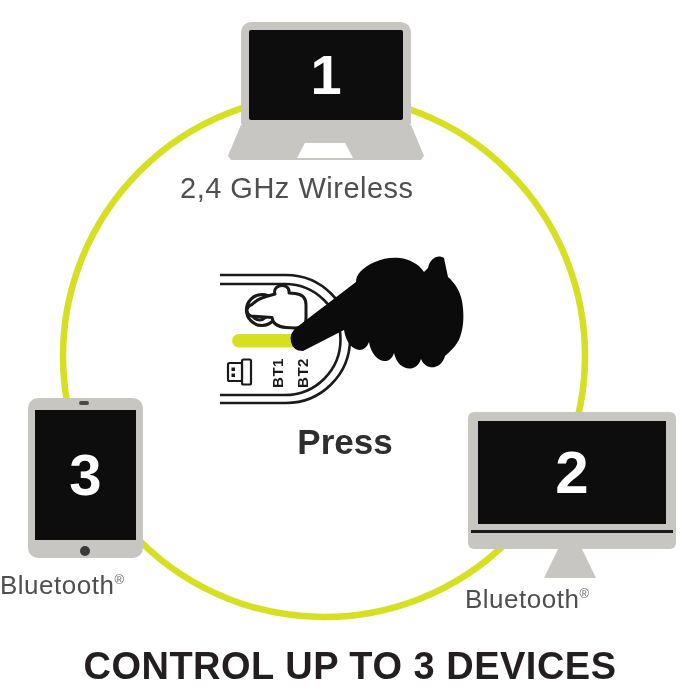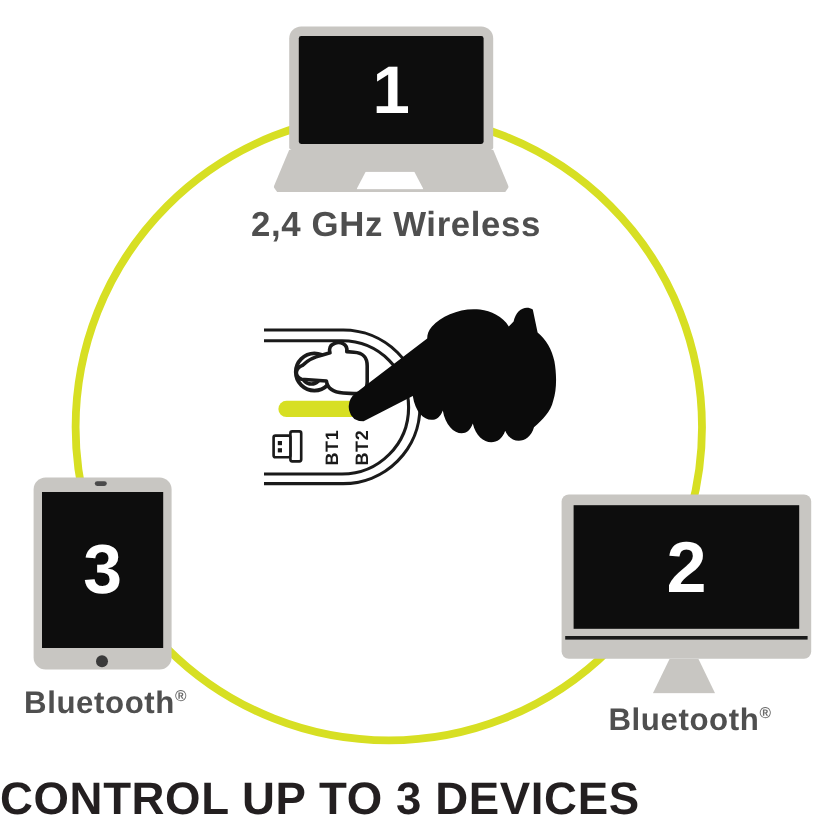--- a/index.html
+++ b/index.html
@@ -51,36 +51,36 @@
 
   .bt-label{
     z-index:6;font-weight:700;font-size:15px;color:#1a1a1a;letter-spacing:0.5px;
     transform:translate(-50%,-50%) rotate(-90deg);white-space:nowrap;
   }
   .bt1{left:277px;top:373px;}
   .bt2{left:302px;top:373px;}
 
   
   .label-light{
-    color:#4f4f4f;font-weight:700;text-align:center;z-index:6;letter-spacing:0.5px;
+    color:#4f4f4f;font-weight:400;z-index:6;letter-spacing:0.5px;
   }
   .laptop-label{left:180px;top:172px;width:300px;font-size:29px;}
   .monitor-label{left:465px;top:584px;width:220px;font-size:26px;}
   .tablet-label{left:0px;top:570px;width:176px;font-size:26px;}
   .reg-mark{font-size:13px;vertical-align:super;color:#6a6a6a;}
 
   .press-text{
     left:195px;width:300px;text-align:center;color:#2e2e2e;font-weight:700;
     font-size:35px;line-height:1;z-index:6;
   }
   .press-line1{top:424px;}
   .press-line2{top:465px;}
 
   .headline{
-    left:0;top:645px;width:700px;text-align:left;color:#231f20;
+    left:0;top:645px;width:700px;text-align:center;color:#231f20;
     font-weight:700;font-size:38px;letter-spacing:0.5px;z-index:6;
   }
 </style>
 </head>
 <body>
 
 <div class="canvas">
 
   <svg class="abs ring-svg" width="700" height="700" viewBox="0 0 700 700">
     <circle cx="324" cy="356" r="261" fill="none" stroke="#d7df23" stroke-width="6.5"></circle>
@@ -156,16 +156,17 @@
              L 424,272
              C 419,264 409,259 400,258
              C 385,256 368,263 360,272
              C 357,275 356,279 356,282
              L 297,327 Z"></path>
   </svg>
 
   <div class="abs bt-label bt1">BT1</div>
   <div class="abs bt-label bt2">BT2</div>
 
+  <div class="abs press-text press-line1">Press</div>
 
   <div class="abs headline">CONTROL UP TO 3 DEVICES</div>
 
 </div>
 
 </body></html>

